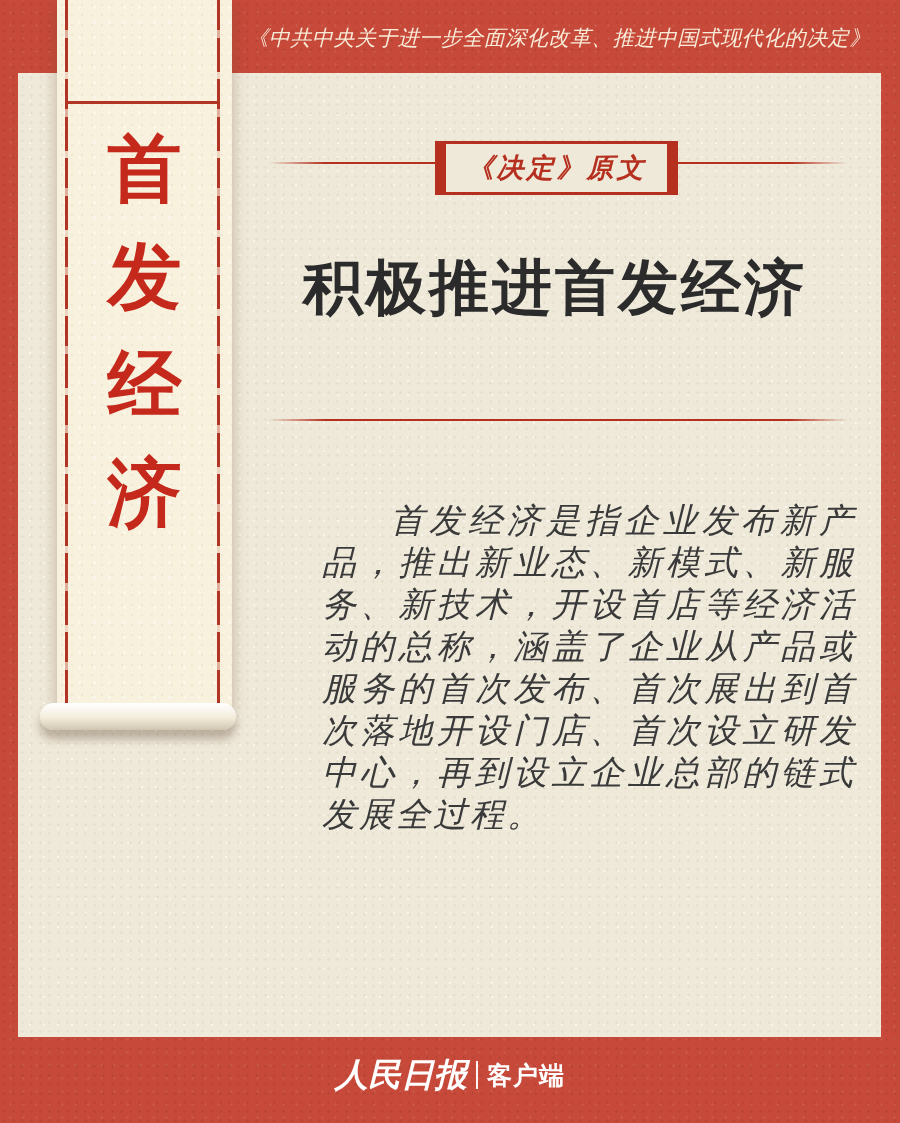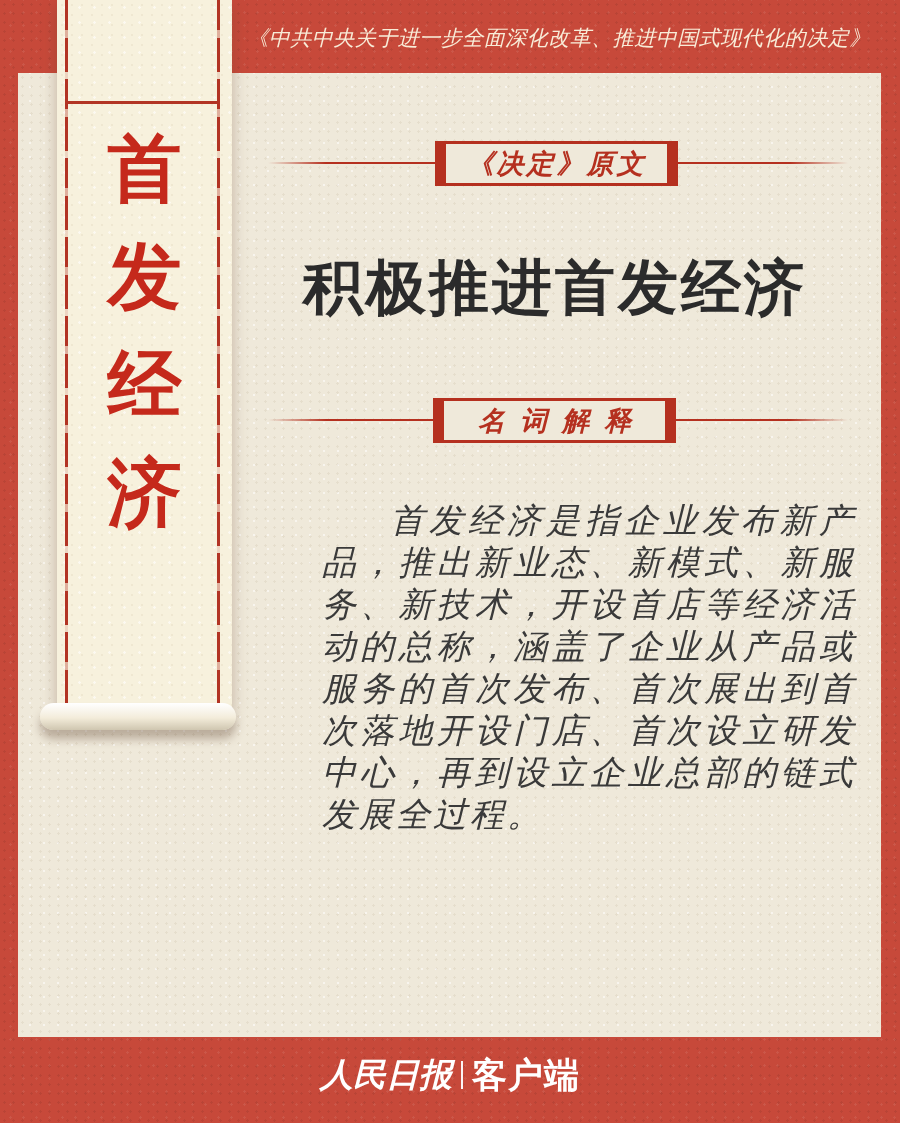--- a/index.html
+++ b/index.html
@@ -87,21 +87,21 @@
   }
   
   .rule{
     position:absolute;height:2px;width:580px;left:268px;
     background:linear-gradient(90deg, rgba(181,48,31,0) 0%, #b5301f 10%, #b5301f 90%, rgba(181,48,31,0) 100%);
     z-index:1;
   }
   .rule-1{top:162px;}
   .rule-2{top:419px;}
   .badge{
-    position:absolute;width:243px;height:45px;box-sizing:border-box;
+    position:absolute;width:243px;height:54px;box-sizing:border-box;
     border-top:3px solid var(--deep-red);
     border-bottom:3px solid var(--deep-red);
     border-left:11px solid var(--deep-red);
     border-right:11px solid var(--deep-red);
     background-color:var(--paper);
     display:flex;align-items:center;justify-content:center;
     z-index:2;
   }
   .badge-1{left:435px;top:141px;}
   .badge-2{left:433px;top:398px;}
@@ -133,21 +133,21 @@
     display:flex;align-items:center;justify-content:center;gap:9px;
     color:#ffffff;
   }
   .brand-script{
     font-family:"Liberation Serif","DejaVu Serif",serif;
     font-style:italic;font-weight:bold;font-size:33px;line-height:38px;
   }
   .brand-divider{width:2px;height:28px;background:#ffffff;opacity:0.95;}
   .brand-suffix{
     font-family:"Liberation Sans","DejaVu Sans",sans-serif;
-    font-weight:bold;font-size:35px;line-height:38px;letter-spacing:1px;
+    font-weight:bold;font-size:25px;line-height:38px;letter-spacing:1px;
   }
 </style>
 </head>
 <body>
 
 <div class="page">
 
   <div class="paper"></div>
 
   <div class="header-title">《中共中央关于进一步全面深化改革、推进中国式现代化的决定》</div>
@@ -166,23 +166,20 @@
   <div class="roller"></div>
 
   <div class="rule rule-1"></div>
   <div class="badge badge-1">
     <span class="badge-label">《决定》原文</span>
   </div>
 
   <div class="headline">积极推进首发经济</div>
 
   <div class="rule rule-2"></div>
-  <div class="badge badge-2">
-    <span class="badge-label">名词解释</span>
-  </div>
 
   <div class="body-text">首发经济是指企业发布新产品，推出新业态、新模式、新服务、新技术，开设首店等经济活动的总称，涵盖了企业从产品或服务的首次发布、首次展出到首次落地开设门店、首次设立研发中心，再到设立企业总部的链式发展全过程。</div>
 
   <div class="footer-logo">
     <span class="brand-script">人民日报</span>
     <span class="brand-divider"></span>
     <span class="brand-suffix">客户端</span>
   </div>
 
 </div>

